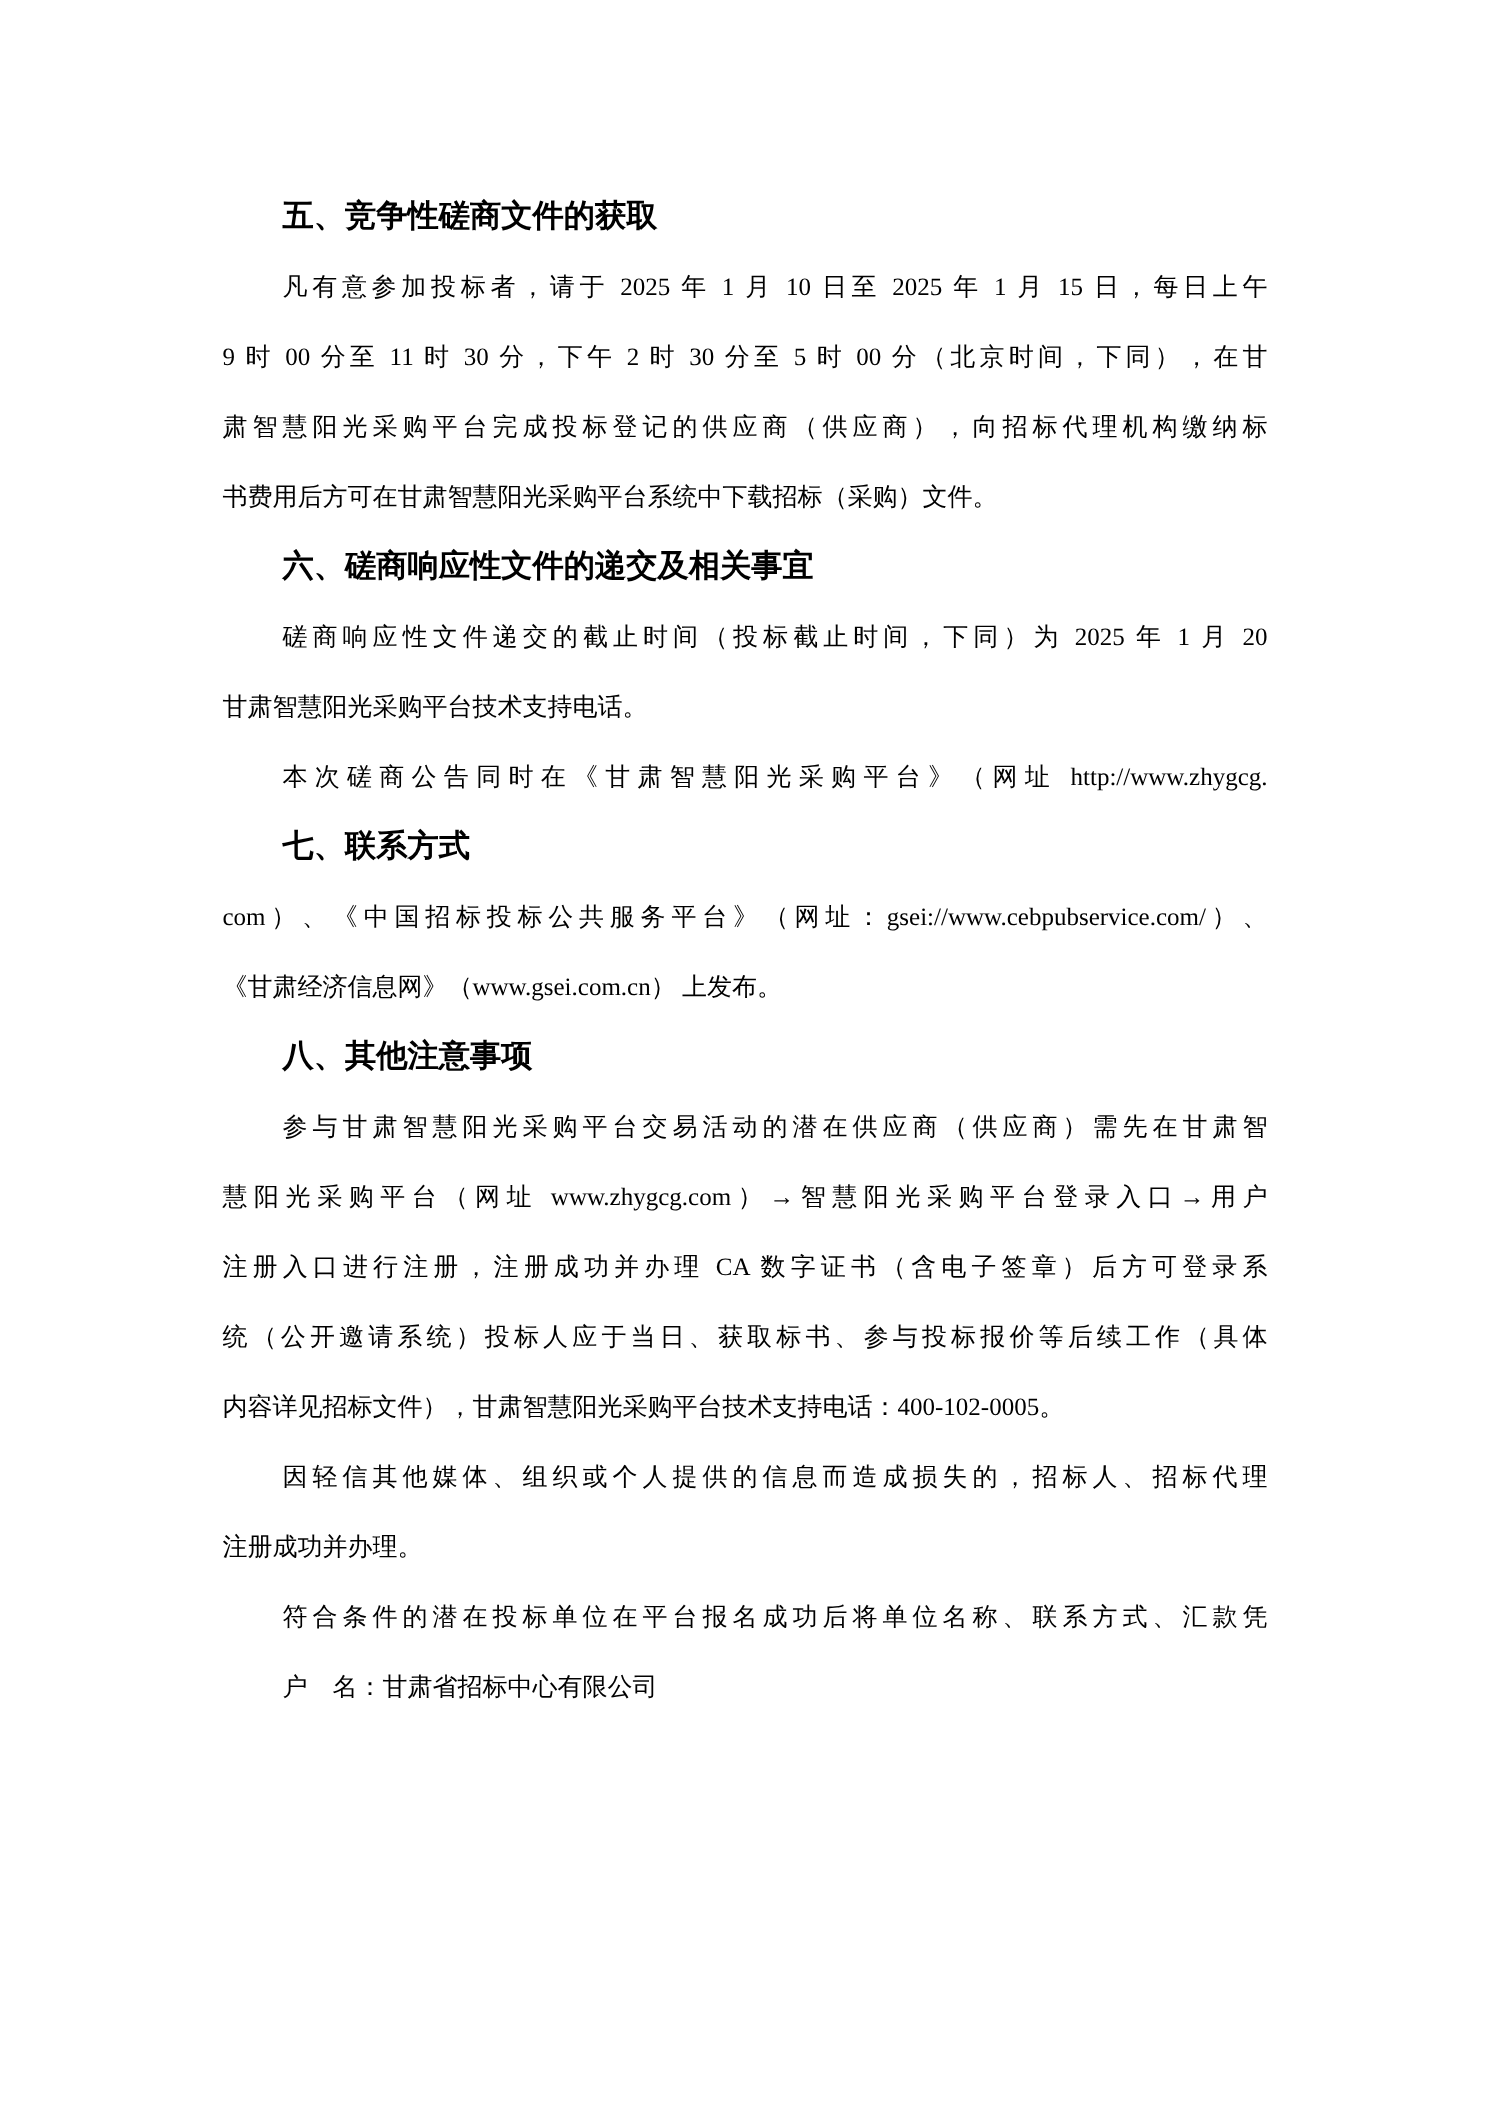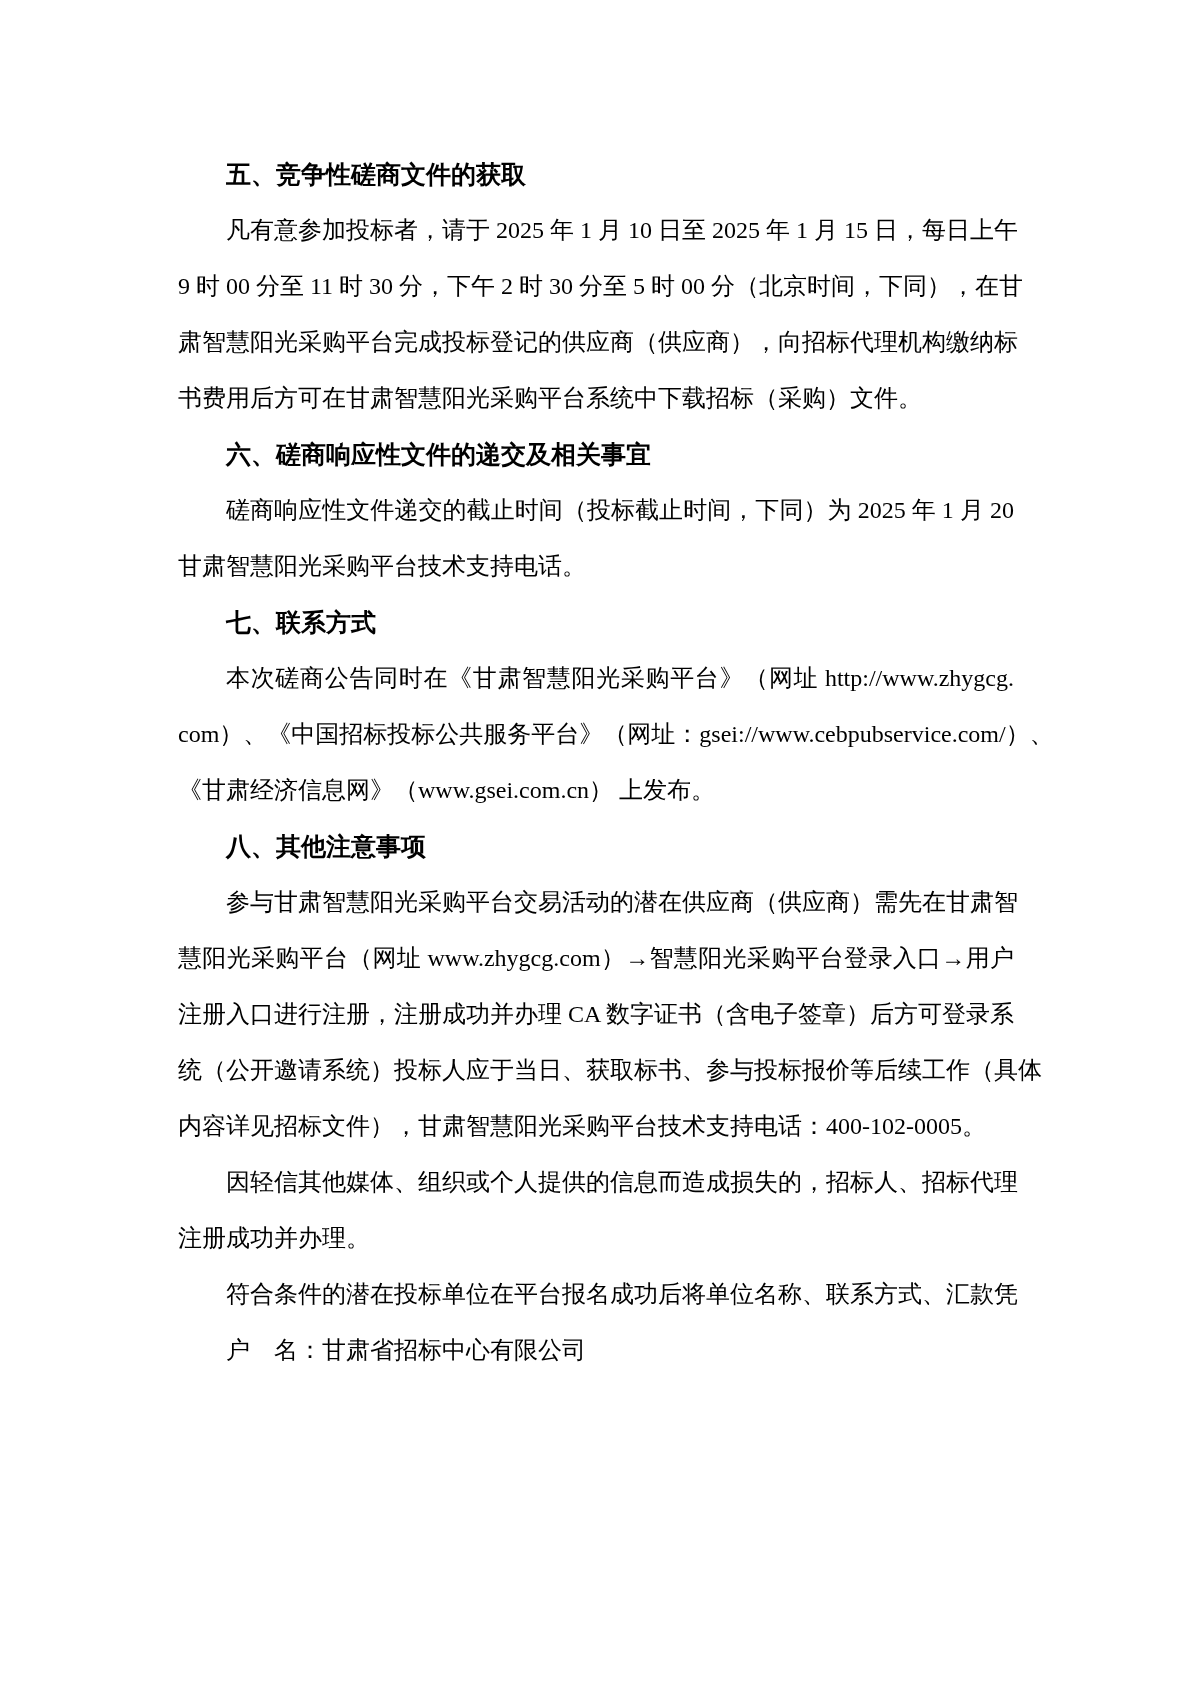--- a/index.html
+++ b/index.html
@@ -18,38 +18,38 @@
     width: 1191px;
     height: 1684px;
     box-sizing: border-box;
     padding: 146px 177px 0 178px;
     background: #ffffff;
     color: #000000;
   }
   .line {
     height: 56px;
     line-height: 56px;
-    font-size: 24px;
+    font-size: 20px;
     color: #000;
     font-family: "Liberation Serif", "DejaVu Serif", serif;
     text-align: justify;
     text-align-last: justify;
     white-space: nowrap;
     overflow: visible;
   }
   
   .line.end {
     text-align-last: left;
   }
   
   .line.indent {
     text-indent: 48px;
   }
   .line.heading {
-    font-family: Liberation Sans, sans-serif;
+    font-family: Liberation Serif, serif;
     font-weight: bold;
     font-size: 25px;
     text-align-last: left;
     text-indent: 48px;
   }
   .bold-run {
     font-weight: normal;
     font-family: "Liberation Sans", "DejaVu Sans", sans-serif;
   }
 </style>
@@ -66,22 +66,22 @@
     <div class="line end">书费用后方可在甘肃智慧阳光采购平台系统中下载招标（采购）文件。</div>
   </section>
 
   <section>
     <div class="line heading">六、磋商响应性文件的递交及相关事宜</div>
     <div class="line indent">磋商响应性文件递交的截止时间（投标截止时间，下同）为 2025 年 1 月 20</div>
     <div class="line end">甘肃智慧阳光采购平台技术支持电话。</div>
   </section>
 
   <section>
+    <div class="line indent">本次磋商公告同时在《甘肃智慧阳光采购平台》（网址 http://www.zhygcg.</div>
     <div class="line heading">七、联系方式</div>
-    <div class="line indent">本次磋商公告同时在《甘肃智慧阳光采购平台》（网址 http://www.zhygcg.</div>
     <div class="line">com）、《中国招标投标公共服务平台》（网址：gsei://www.cebpubservice.com/）、</div>
     <div class="line end">《甘肃经济信息网》（www.gsei.com.cn） 上发布。</div>
   </section>
 
   <section>
     <div class="line heading">八、其他注意事项</div>
     <div class="line indent">参与甘肃智慧阳光采购平台交易活动的潜在供应商（供应商）需先在甘肃智</div>
     <div class="line">慧阳光采购平台（网址 www.zhygcg.com）→智慧阳光采购平台登录入口→用户</div>
     <div class="line">注册入口进行注册，注册成功并办理 CA 数字证书（含电子签章）后方可登录系</div>
     <div class="line"><span>统</span><span class="bold-run">（公开邀请系统）</span><span>投标人应于当日、获取标书、参与投标报价等后续工作（具体</span></div>

